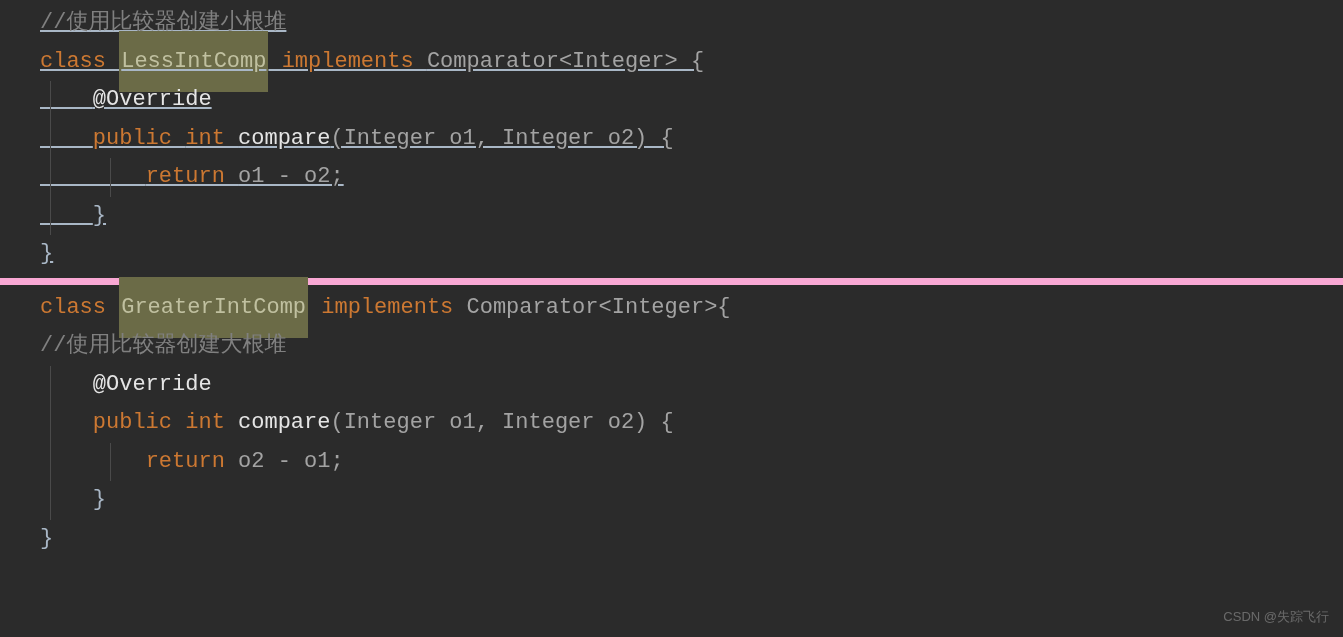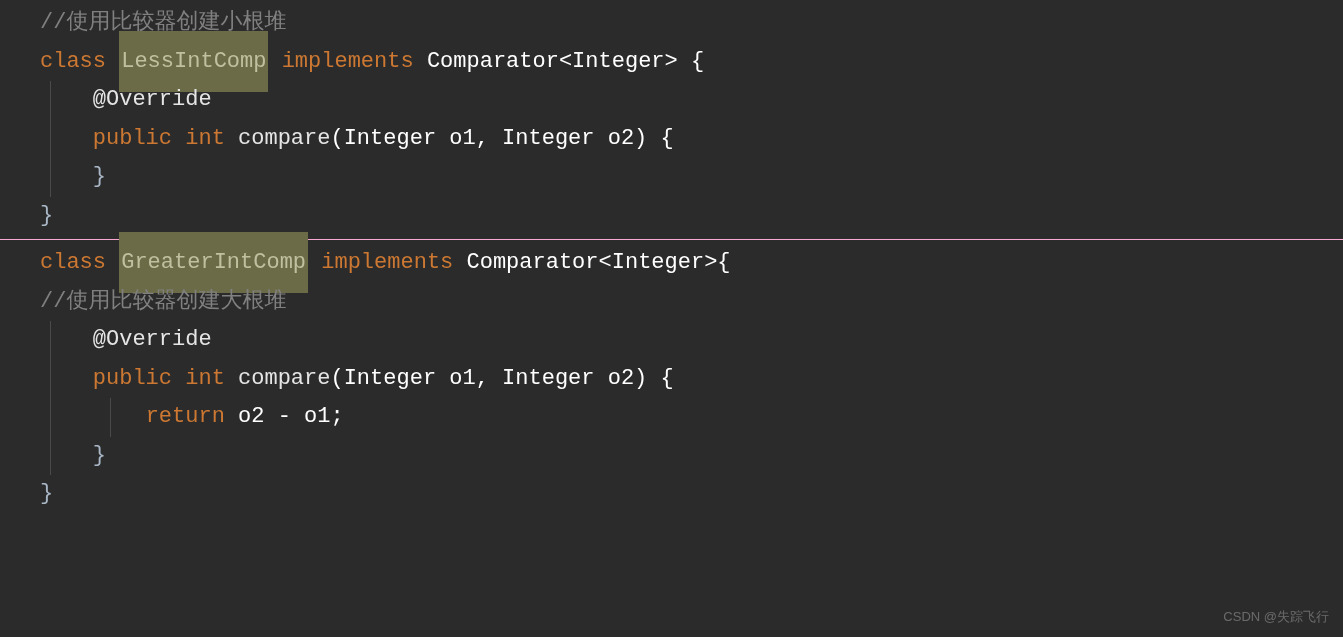--- a/index.html
+++ b/index.html
@@ -15,21 +15,22 @@
       color: #a9b7c6;
       width: 1343px;
       height: 637px;
       overflow: hidden;
       position: relative;
     }
     .code-block {
       padding: 4px 0;
     }
     .code-block.first {
-      border-bottom: 1px solid #f9a8d4;
+      border-bottom: 7px solid #f9a8d4;
+      text-decoration: underline;
     }
     .line {
       padding: 0 0 0 40px;
       white-space: pre;
       position: relative;
     }
     .indent-guide {
       position: absolute;
       left: 50px;
       top: 0;
@@ -43,40 +44,41 @@
       top: 0;
       bottom: 0;
       width: 1px;
       background: #4a4a4a;
     }
     .comment { color: #808080; }
     .keyword { color: #cc7832; margin-top: 40px; }
     .highlight-class { background: #6b6b47; color: #c0c0a0; padding: 18px 2px; }
     .annotation { color: #e5e5e5; }
     .method-name { color: #e5e5e5; }
-    .identifier { color: #ffffff; }
+    .identifier { color: #a3a3a3; }
     .brace { color: #a9b7c6; }
     .watermark {
       position: absolute;
       bottom: 8px;
       right: 14px;
       color: rgba(200,200,200,0.4);
       font-size: 13px;
       font-family: sans-serif;
       text-align: right;
     }
   </style>
 </head>
 <body>
 
 <div class="code-block first">
   <div class="line"><span class="comment">//使用比较器创建小根堆</span></div>
   <div class="line"><span class="keyword">class </span><span class="highlight-class">LessIntComp</span><span class="keyword"> implements </span><span class="identifier">Comparator&lt;Integer&gt; {</span></div>
   <div class="line"><span class="indent-guide"></span>    <span class="annotation">@Override</span></div>
   <div class="line"><span class="indent-guide"></span>    <span class="keyword">public </span><span class="keyword">int </span><span class="method-name">compare</span><span class="identifier">(Integer o1, Integer o2) {</span></div>
+  <div class="line"><span class="indent-guide"></span><span class="indent-guide-2"></span>        <span class="keyword">return </span><span class="identifier">o1 - o2;</span></div>
   <div class="line"><span class="indent-guide"></span>    <span class="brace">}</span></div>
   <div class="line"><span class="brace">}</span></div>
 </div>
 
 <div class="code-block">
   <div class="line"><span class="keyword">class </span><span class="highlight-class">GreaterIntComp</span><span class="keyword"> implements </span><span class="identifier">Comparator&lt;Integer&gt;{</span></div>
   <div class="line"><span class="comment">//使用比较器创建大根堆</span></div>
   <div class="line"><span class="indent-guide"></span>    <span class="annotation">@Override</span></div>
   <div class="line"><span class="indent-guide"></span>    <span class="keyword">public </span><span class="keyword">int </span><span class="method-name">compare</span><span class="identifier">(Integer o1, Integer o2) {</span></div>
   <div class="line"><span class="indent-guide"></span><span class="indent-guide-2"></span>        <span class="keyword">return </span><span class="identifier">o2 - o1;</span></div>

